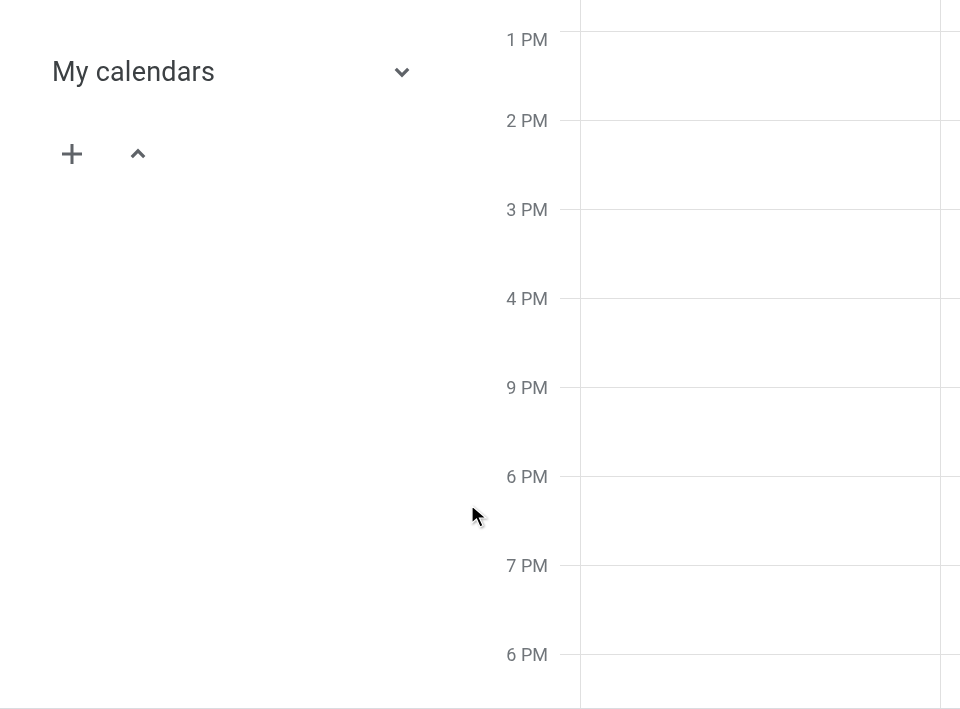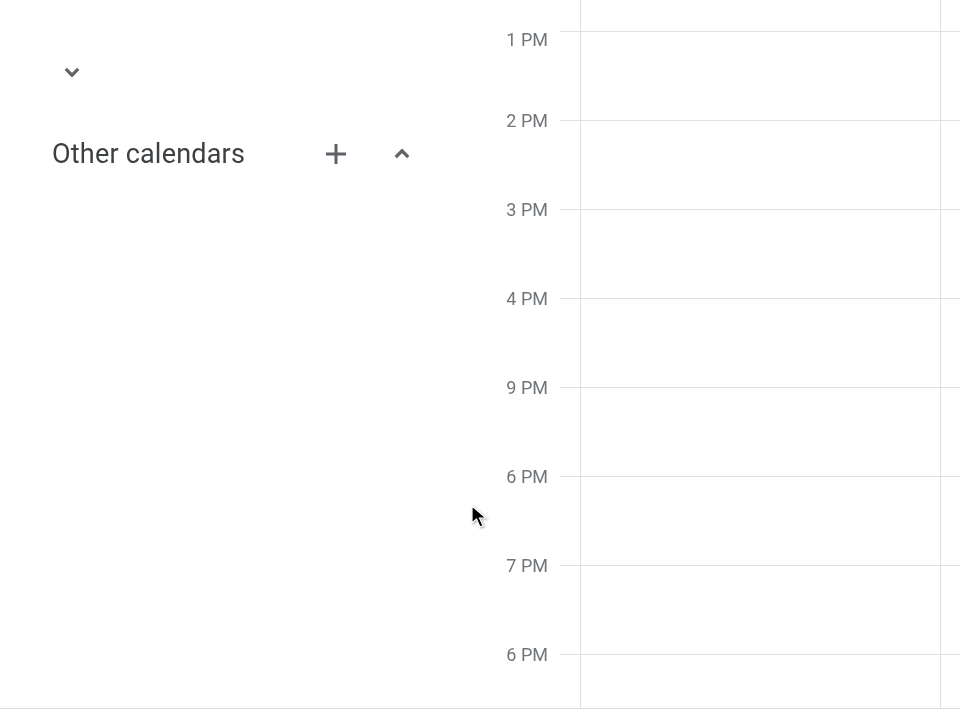--- a/index.html
+++ b/index.html
@@ -123,31 +123,31 @@
   }
 </style>
 </head>
 <body>
 
 <div class="container">
 
   <aside class="sidebar">
 
     <div class="section-row">
+      <span class="section-label">My calendars</span>
       <div class="section-icons">
         <span class="icon-btn">
           <svg width="30" height="30" viewBox="0 0 24 24">
               <path d="M7 9.5l5 5 5-5" stroke="#5f6368" stroke-width="2.6" fill="none" stroke-linecap="butt" stroke-linejoin="miter"></path>
             </svg>
         </span>
       </div>
     </div>
 
     <div class="section-row">
-      <span class="section-label">Other calendars</span>
       <div class="section-icons">
         <span class="icon-btn">
           <svg width="30" height="30" viewBox="0 0 24 24">
               <path d="M12 4v16M4 12h16" stroke="#5f6368" stroke-width="2.4" fill="none" stroke-linecap="butt"></path>
             </svg>
         </span>
         <span class="icon-btn">
           <svg width="30" height="30" viewBox="0 0 24 24">
               <path d="M7 14.5l5-5 5 5" stroke="#5f6368" stroke-width="2.6" fill="none" stroke-linecap="butt" stroke-linejoin="miter"></path>
             </svg>

